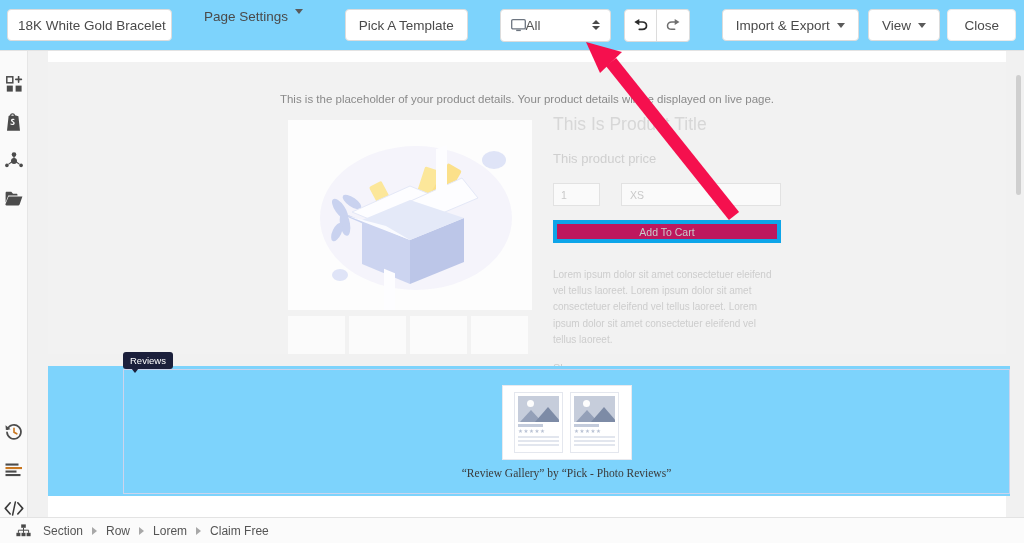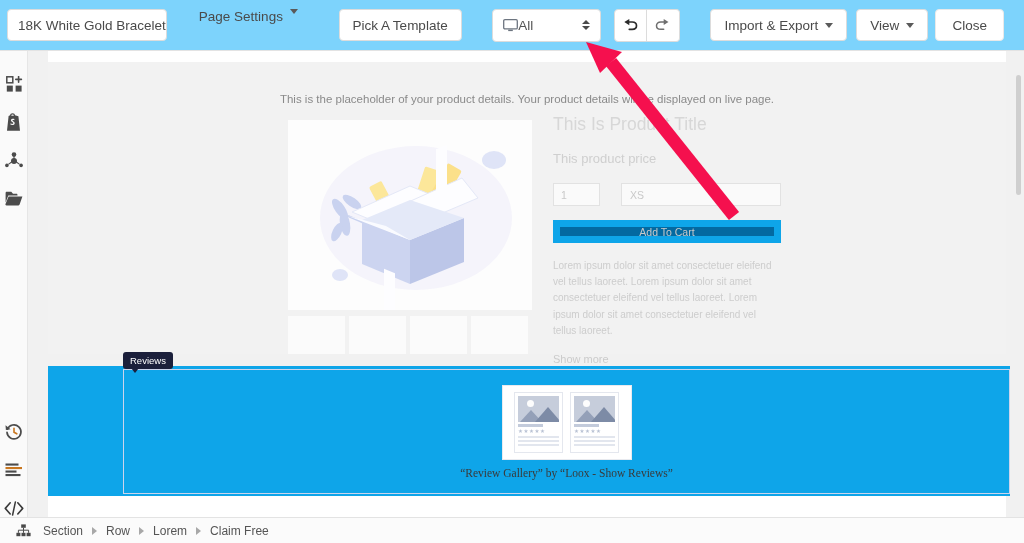--- a/index.html
+++ b/index.html
@@ -59,21 +59,21 @@
     width: 33px; height: 33px; background: #fff; border: 1px solid #dcdcdc;
     display: flex; align-items: center; justify-content: center; cursor: pointer;
   }
   .undo-btn.l { border-radius: 4px 0 0 4px; }
   .undo-btn.r { border-radius: 0 4px 4px 0; border-left: none; }
 
   .close-btn {
     height: 32px; display: flex; align-items: center; padding: 0 16px;
     font-size: 13.5px; color: #4a4a4a; cursor: pointer;
     background: #fff; border: 1px solid #e9e9e9; border-radius: 4px;
-    margin-right: 20px;
+    margin-right: 8px;
   }
 
   
   .sidebar {
     position: absolute; top: 51px; left: 0; width: 28px; bottom: 0;
     background: #fafafa; border-right: 1px solid #e6e6e6;
   }
   .side-icon {
     width: 28px; height: 38px; display: flex; align-items: center;
     justify-content: center; cursor: pointer; color: #4b4b4b;
@@ -109,31 +109,31 @@
   .qty-row { display: flex; gap: 9px; margin-bottom: 14px; }
   .qty-box {
     width: 47px; height: 23px; border: 1px solid #e2e2e2; background: #fafafa;
     font-size: 10.5px; color: #c9c9c9; display: flex; align-items: center; padding-left: 7px;
   }
   .size-box {
     flex: 1; height: 23px; border: 1px solid #e2e2e2; background: #fafafa;
     font-size: 10.5px; color: #c9c9c9; display: flex; align-items: center; padding-left: 8px; margin-left: 12px;
   }
   .atc {
-    height: 23px; border: 7px solid #0ea5e9; background: #0369a1;
+    height: 23px; border: 4px solid #0ea5e9; background: #be185d;
     font-size: 10.5px; color: #c9c9c9; display: flex; align-items: center;
-    justify-content: center; margin-bottom: 15px; cursor: pointer;
+    justify-content: center; margin-bottom: 24px; cursor: pointer;
   }
   .lorem { font-size: 10px; line-height: 1.62; color: #cdcdcd; margin-bottom: 14px; }
   .showmore { font-size: 11px; color: #cbcbcb; cursor: pointer; }
 
   
   .reviews-section {
     position: absolute; top: 315px; left: 20px; right: 14px; height: 130px;
-    background: #0ea5e9;
+    background: #7dd3fc;
   }
   .reviews-badge {
     position: absolute; top: -14px; left: 75px; height: 17px;
     background: #1b1f3b; color: #fff; font-size: 9.5px;
     display: flex; align-items: center; padding: 0 7px; border-radius: 3px;
     z-index: 5; cursor: pointer;
   }
   .reviews-badge::after {
     content: ""; position: absolute; bottom: -4px; left: 8px;
     border-left: 4px solid transparent; border-right: 4px solid transparent;
@@ -406,21 +406,21 @@
                 <span class="m2"></span>
             </div>
             <div class="rev-bar"></div>
             <div class="stars">★★★★★</div>
             <div class="rev-line"></div>
               <div class="rev-line"></div>
               <div class="rev-line"></div>
           </div>
         </div>
 
-        <div class="gallery-caption">“Review Gallery” by “Loox - Show Reviews”</div>
+        <div class="gallery-caption">“Review Gallery” by “Pick - Photo Reviews”</div>
       </div>
 
     </div>
 
     <div class="page-white-bottom"></div>
 
     <div class="vscroll"></div>
   </div>
 
   <div class="statusbar">

